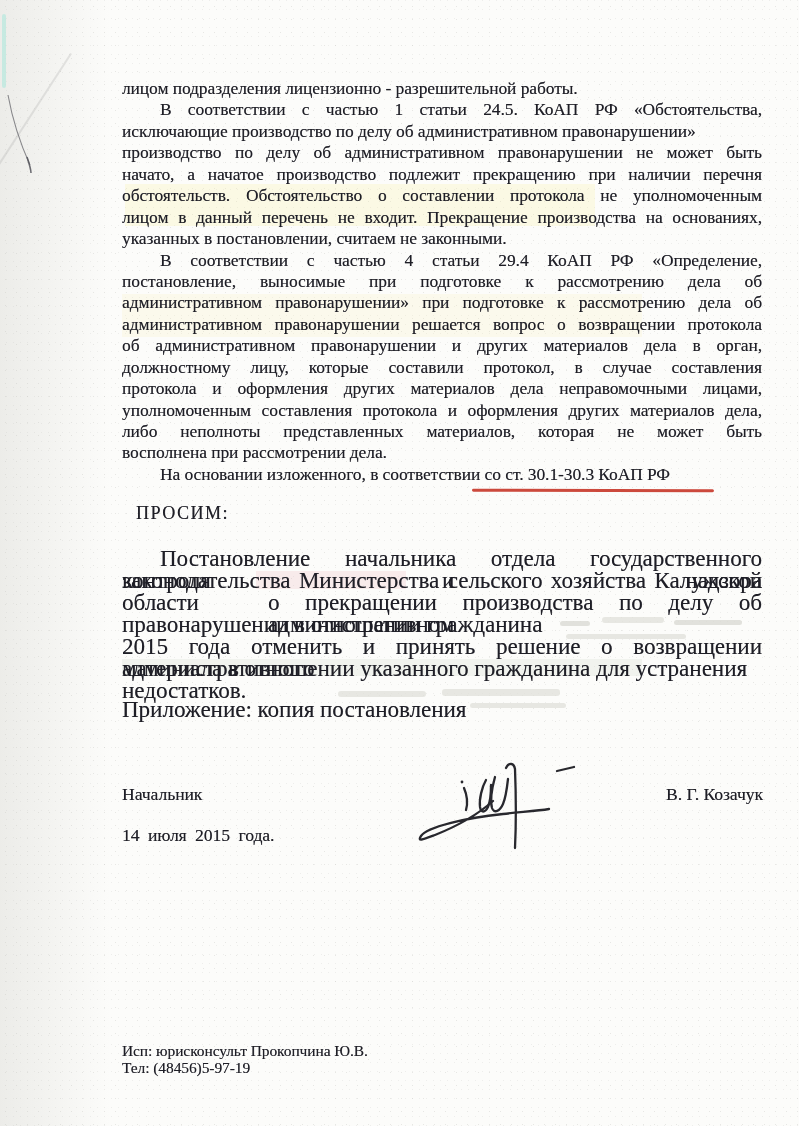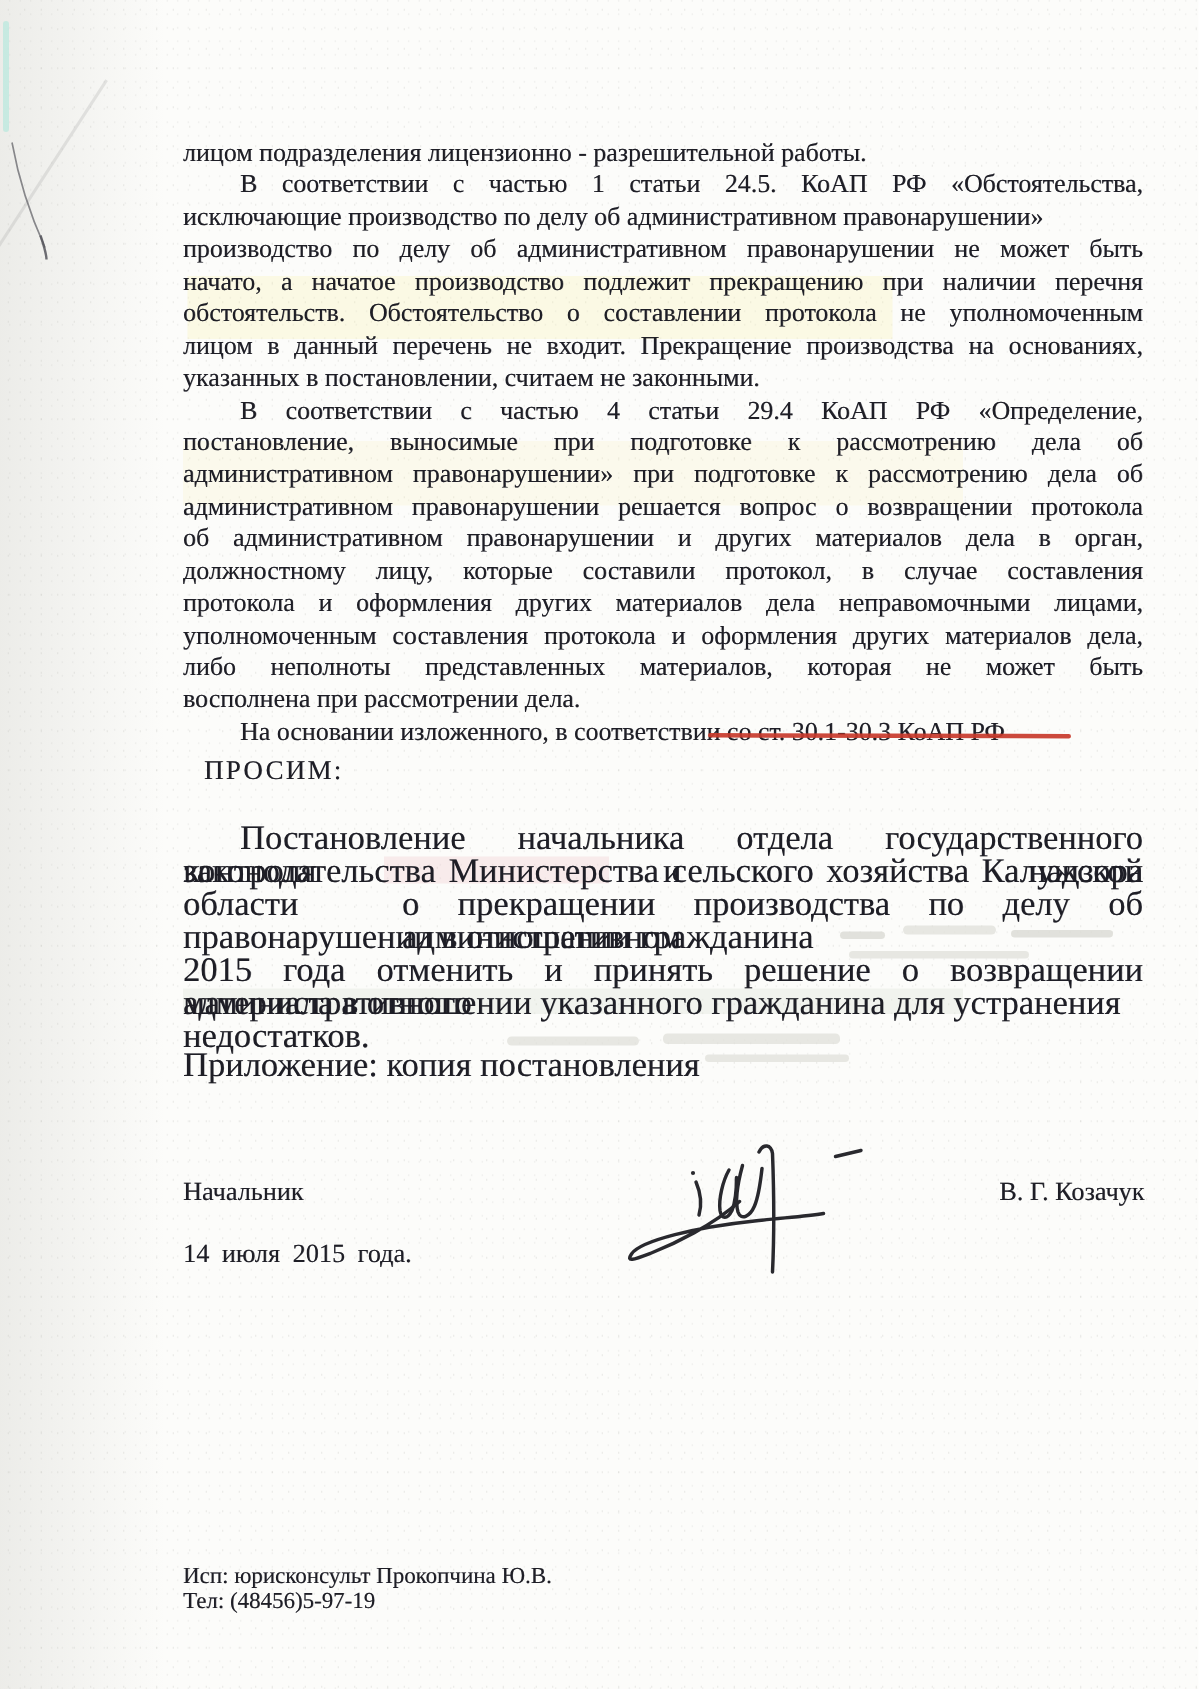--- a/index.html
+++ b/index.html
@@ -11,21 +11,21 @@
       radial-gradient(rgba(205,205,200,.3) 0.5px, transparent 0.7px);
     background-size:11px 13px, 7px 9px;
     background-position:0 0, 3px 5px;
     font-family:"Liberation Serif","DejaVu Serif",serif;
     color:#1e1e26;
   }
   .left-shade{position:absolute;left:0;top:0;width:110px;height:1126px;
     background:linear-gradient(90deg, rgba(195,195,188,.28), rgba(195,195,188,0));
     pointer-events:none;}
   .txt{position:absolute; color:#1e1e26; text-shadow:0.25px 0 0 rgba(25,25,35,.55);}
-  .body-block{left:122px; top:91px; width:640px; font-size:17.3px;}
+  .body-block{left:122px; top:78px; width:640px; font-size:17.3px;}
   .ln{display:block; height:21.45px; line-height:21.45px;}
   .j{text-align:justify; -moz-text-align-last:justify; text-align-last:justify;}
   .ind{text-indent:38px;}
   .gap{padding-left:146px;}
   .prosim{left:122px; top:502px; width:640px; padding-left:14px; box-sizing:border-box;
     font-size:18px; letter-spacing:1.5px; line-height:22px;}
   .p3-block{left:122px; top:548px; width:640px; font-size:23px;}
   .p3-block .ln{height:22px; line-height:22px;}
   .attach{left:122px; top:699px; width:640px; font-size:23px; line-height:22px;}
   .sign-row{left:122px; top:783px; width:641px; display:flex; justify-content:space-between;

